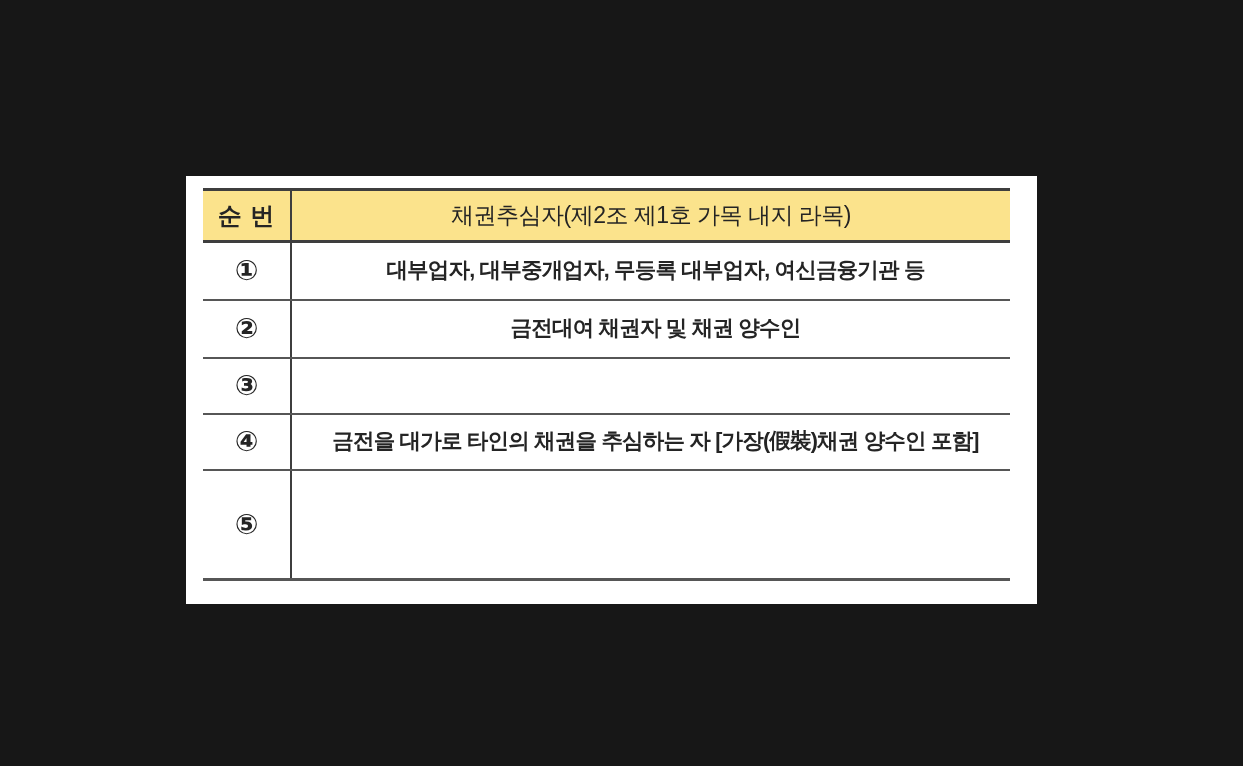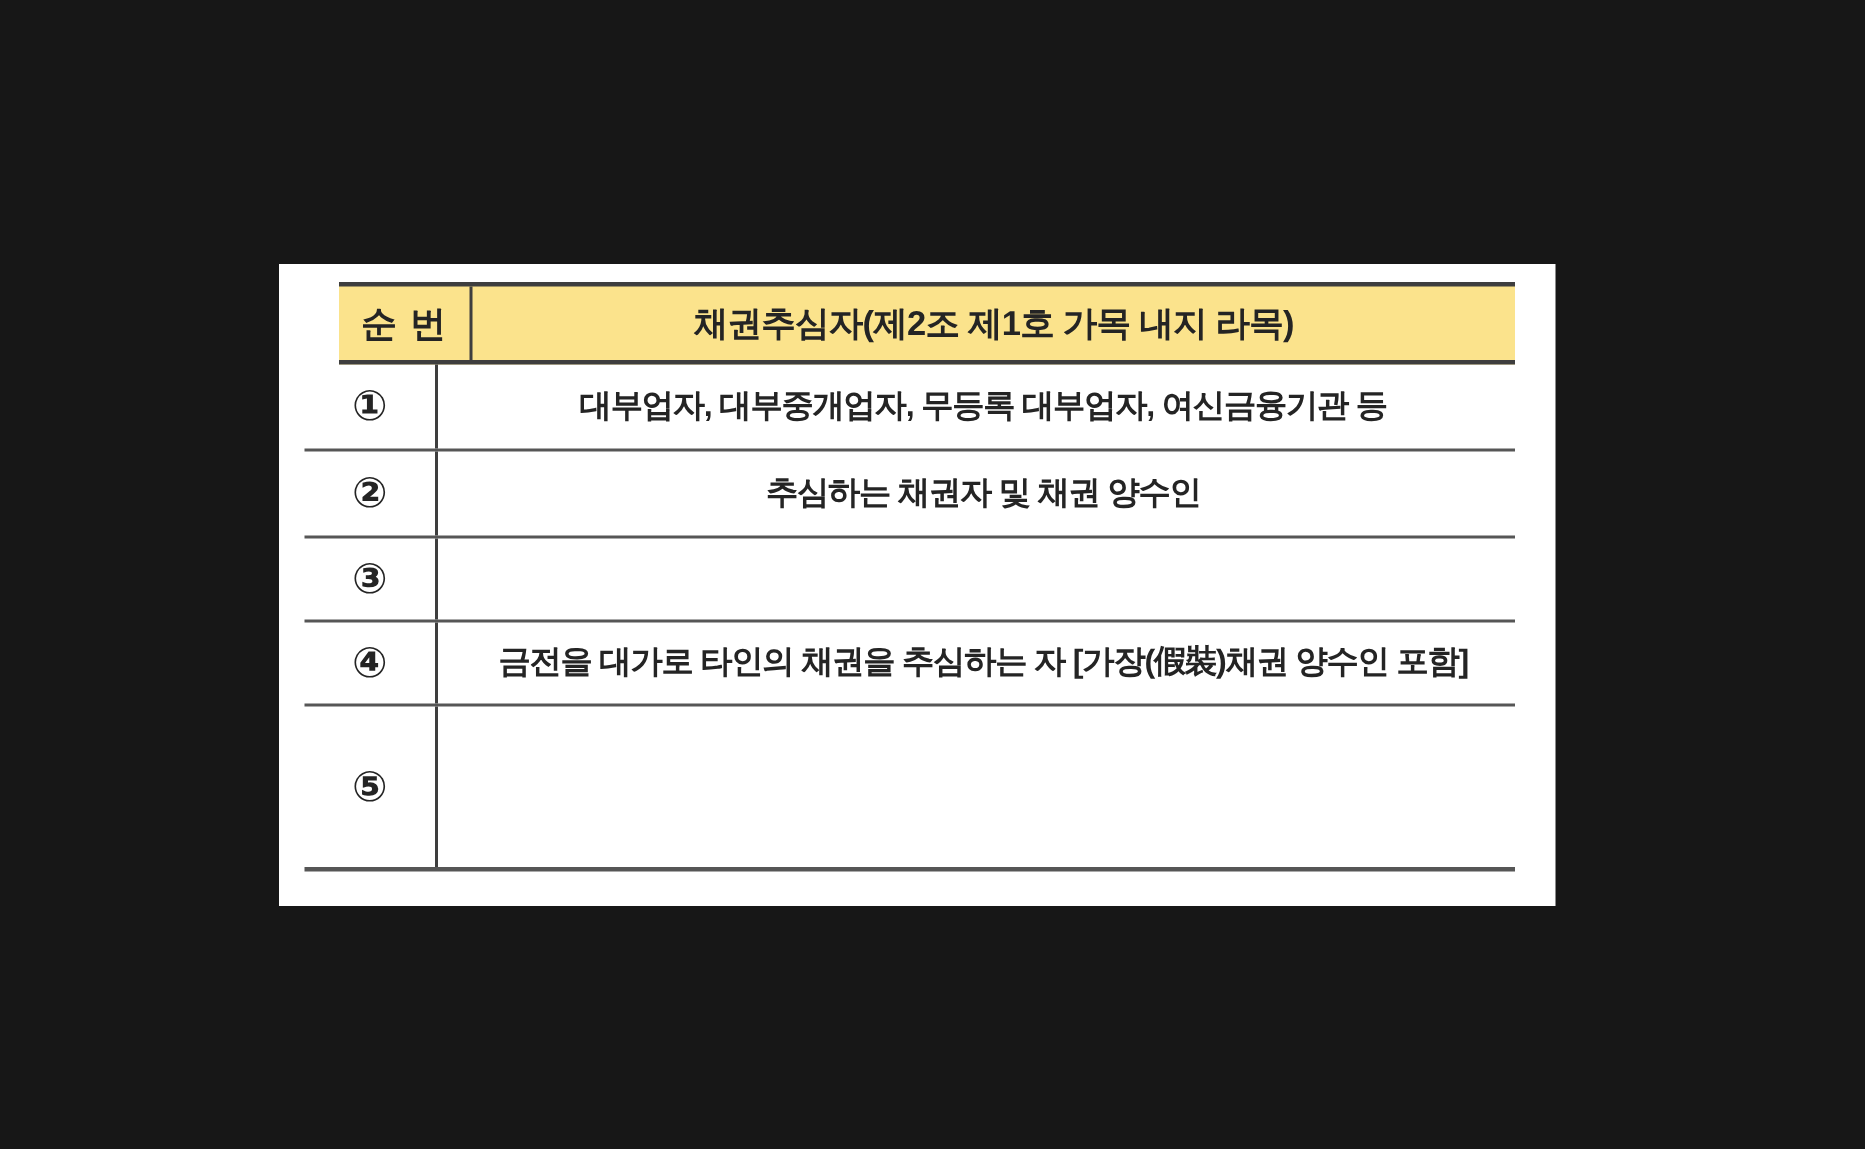--- a/index.html
+++ b/index.html
@@ -20,21 +20,20 @@
     left:17px; top:12px;
     width:807px;
     color: var(--text, #242424);
   }
   .hdr {
     display:flex;
     height:55px;
     background: var(--header_bg, #FBE38C);
     border-top:3px solid var(--border_dark, #3e3e3e);
     border-bottom:3px solid var(--border_dark, #3e3e3e);
-    margin-left:23px;
   }
   .row { display:flex; border-bottom:2px solid var(--row_line, #565656); }
   .row.r1, .row.r2 { height:58px; }
   .row.r3, .row.r4 { height:56px; }
   .row.r5 { height:110px; border-bottom:3px solid var(--row_line, #565656); }
   .cell-num {
     width:89px;
     flex:0 0 89px;
     border-right:2px solid var(--border_dark, #3e3e3e);
     display:flex; align-items:center; justify-content:center;
@@ -44,21 +43,21 @@
     display:flex; align-items:center;
     padding:0 4px 0 13px;
     justify-content:center;
   }
   .hdr .cell-num {
     font-size:24px; font-weight:800; letter-spacing:1px;
   }
   .hdr .cell-text {
     justify-content:center;
     padding:0;
-    font-size:23px; font-weight:700;
+    font-size:23px; font-weight:400;
     letter-spacing:-0.5px;
   }
   .circ-num { font-size:28px; font-weight:600; line-height:1; }
   .body-text {
     font-size:21.5px; font-weight:700;
     letter-spacing:-0.8px;
     line-height:1.95;
     white-space:pre-line;
   }
 </style>
@@ -80,21 +79,21 @@
       <div class="cell-text">
         <span class="body-text">대부업자, 대부중개업자, 무등록 대부업자, 여신금융기관 등</span>
       </div>
     </div>
 
     <div class="row r2">
       <div class="cell-num">
         <span class="circ-num">②</span>
       </div>
       <div class="cell-text">
-        <span class="body-text">추심하는 채권자 및 채권 양수인</span>
+        <span class="body-text">금전대여 채권자 및 채권 양수인</span>
       </div>
     </div>
 
     <div class="row r3">
       <div class="cell-num">
         <span class="circ-num">③</span>
       </div>
     </div>
 
     <div class="row r4">

